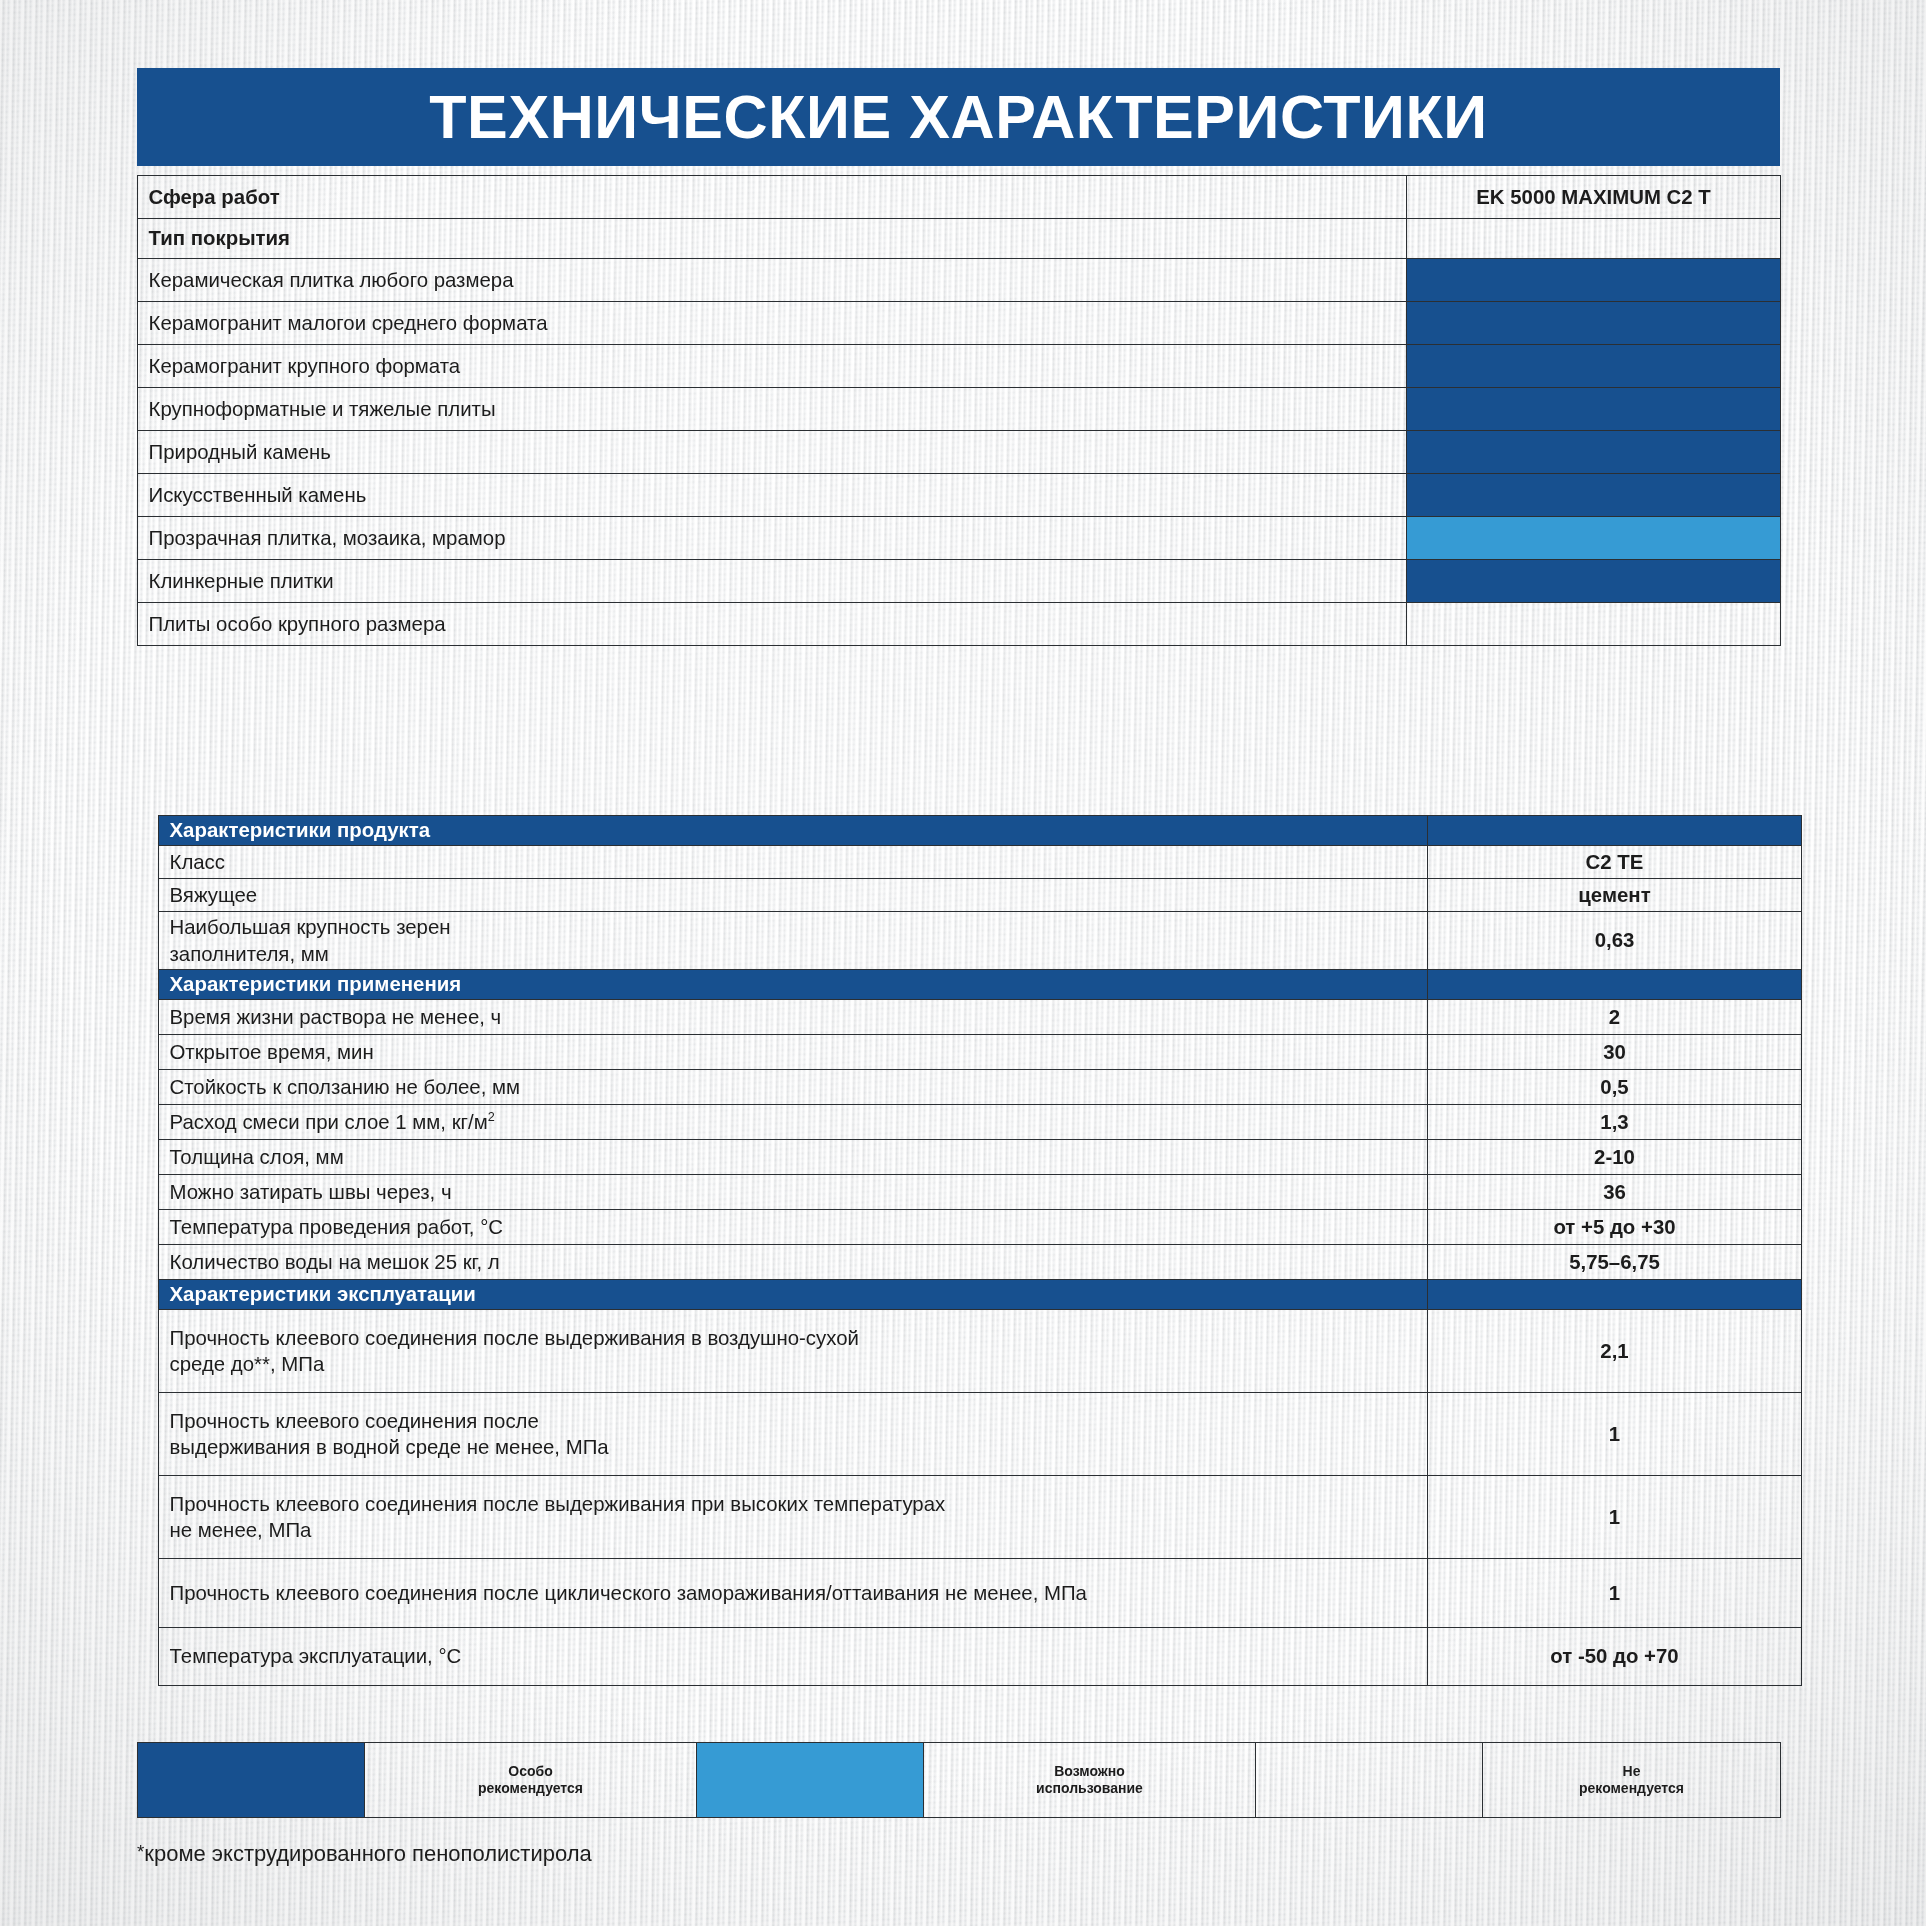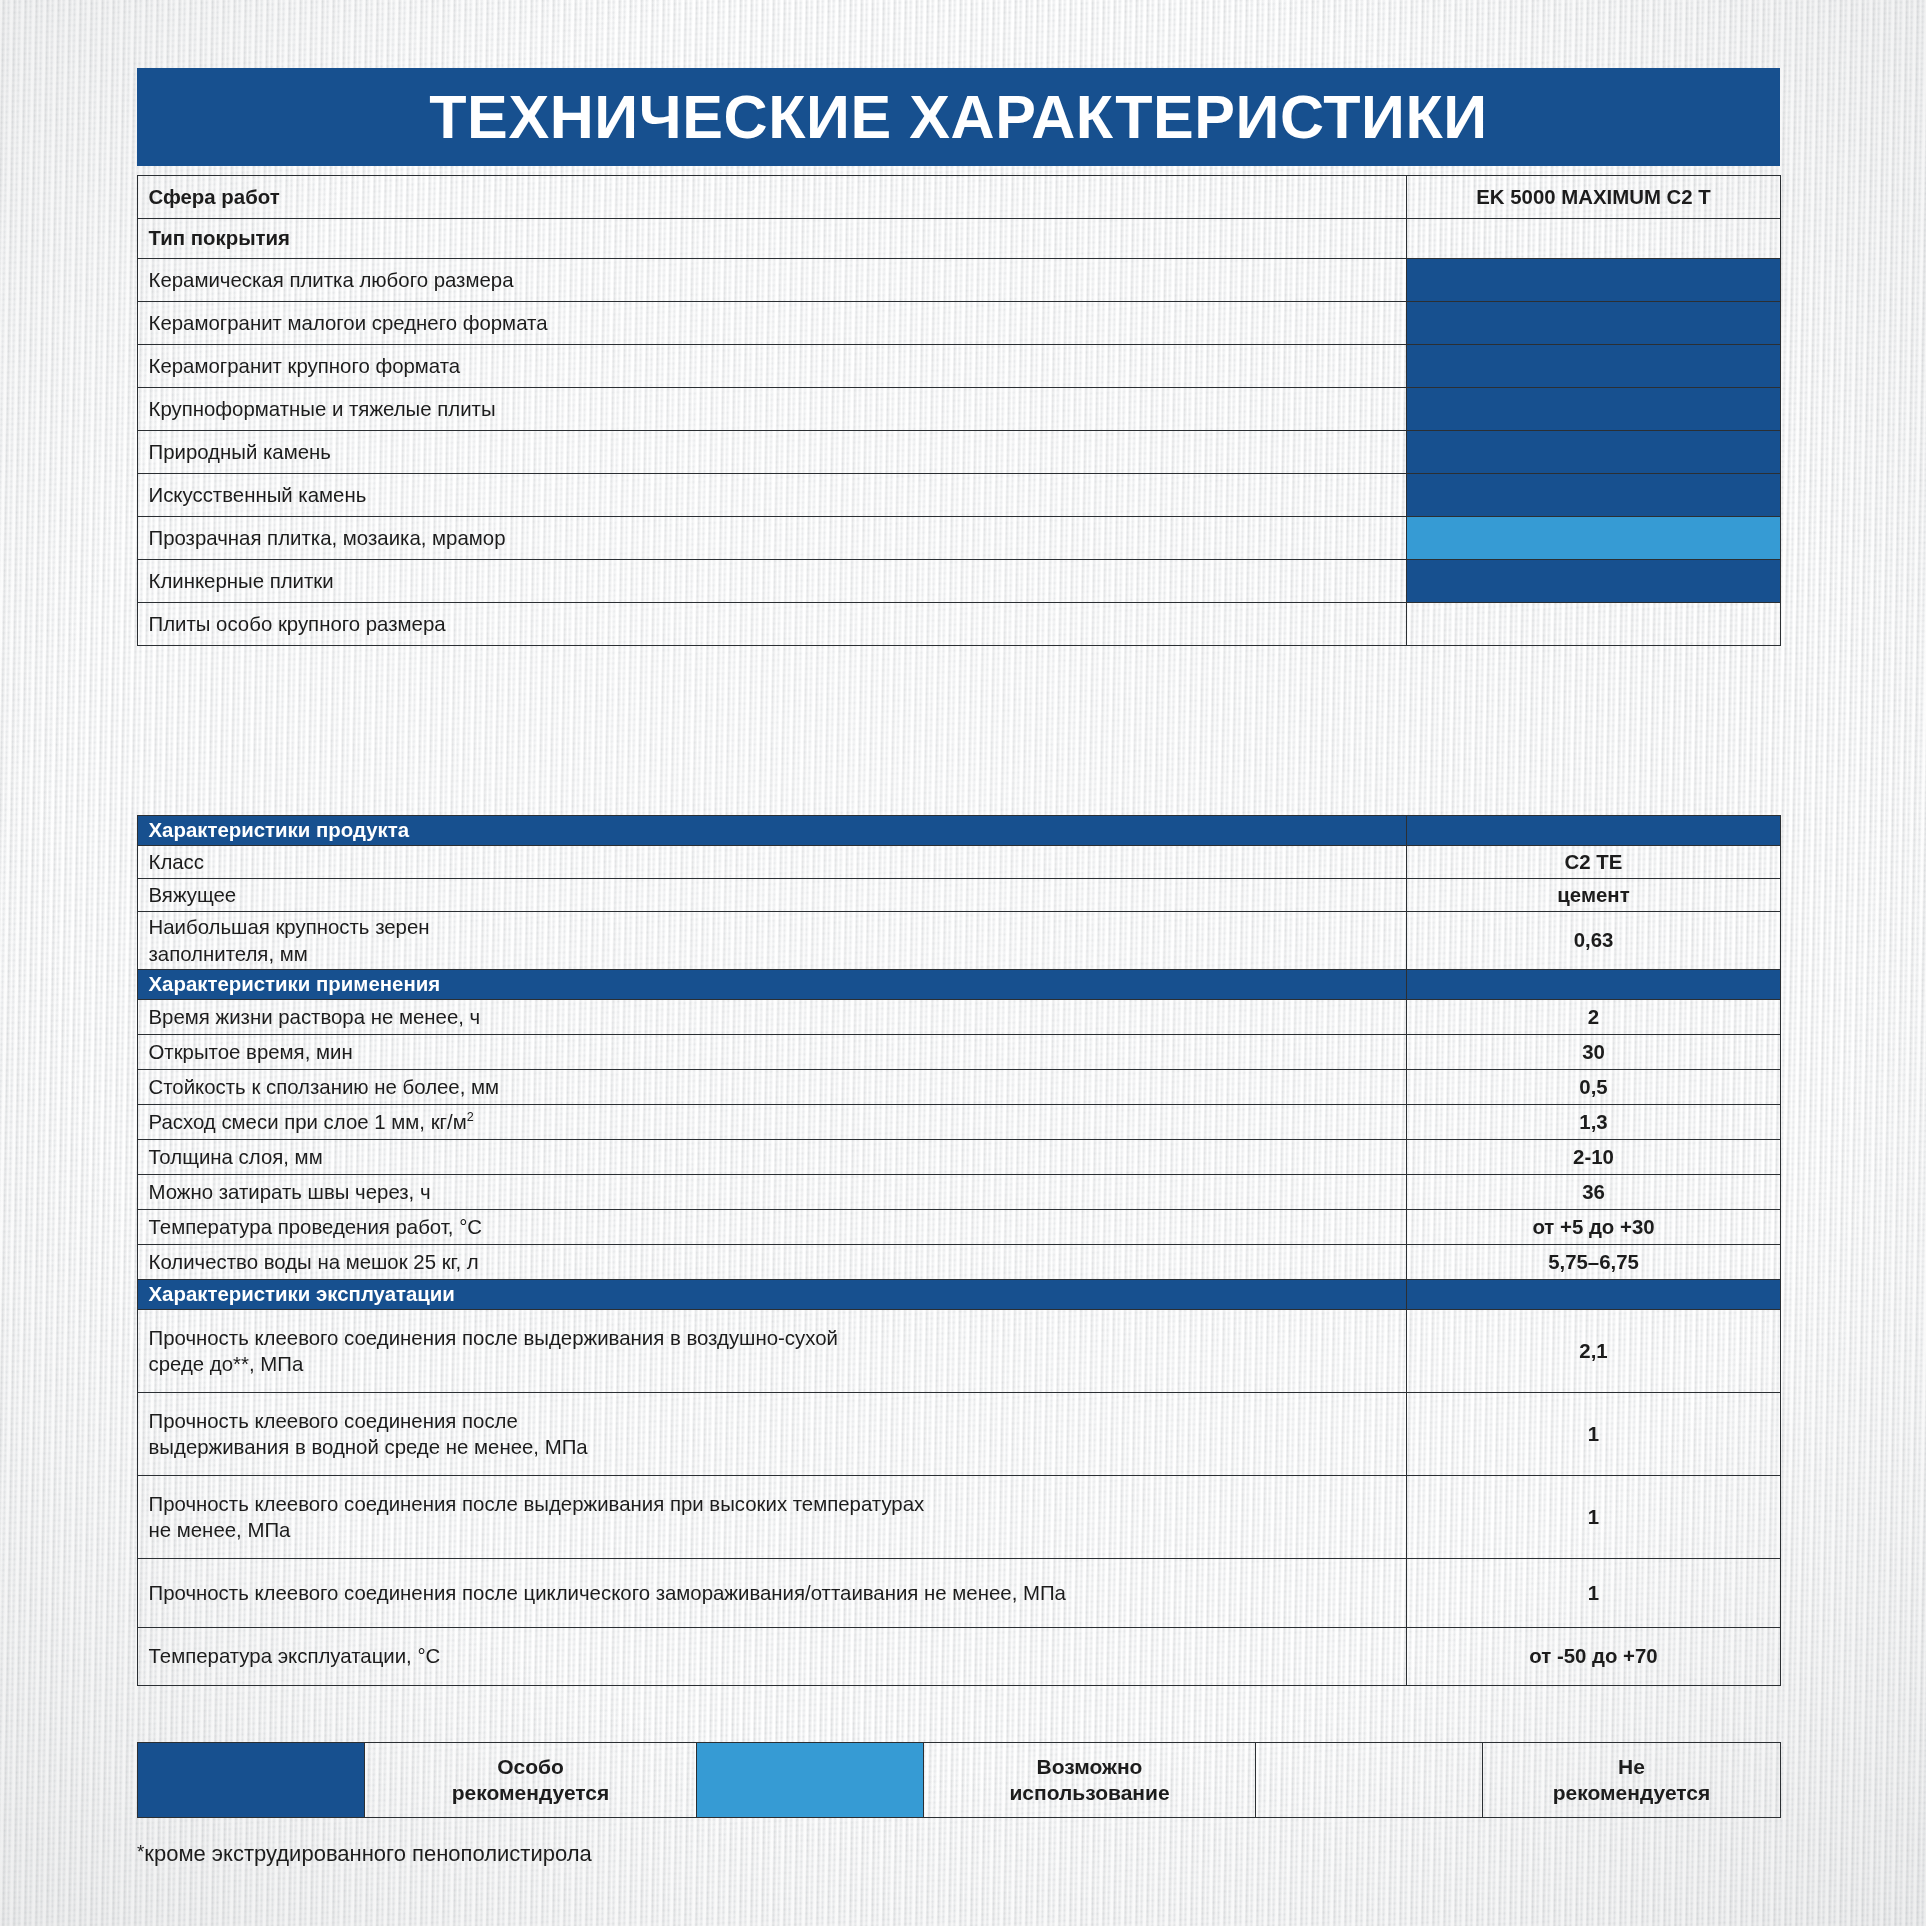--- a/index.html
+++ b/index.html
@@ -100,39 +100,39 @@
     padding-bottom: 1.2px;
   }
 
   
   #table-scope { top: 166px; margin-top: 9px; }
   #table-scope td { height: 40px; }
   #table-scope tr.r-tall td { height: 43px; }
   #table-scope tr.r-double td { height: 61px; }
 
   
-  #table-props { top: 815px; }
+  #table-props { top: 815px; margin-left: 21px; }
 
   sup { font-size: 0.62em; vertical-align: super; line-height: 0; }
 
   
   .legend {
     position: absolute;
     left: 137px;
     top: 1742px;
     width: 1643px;
     border-collapse: collapse;
     table-layout: fixed;
   }
   .legend td {
     border: 1.2px solid #2b2f33;
     height: 75px;
     text-align: center;
     vertical-align: middle;
-    font-size: 21px;
+    font-size: 14px;
     font-weight: bold;
     color: #1c1c1c;
     line-height: 1.24;
     padding: 0 3.5px;
   }
   .legend .sw-blue  { background: #17508F; width: 227px; }
   .legend .sw-light { background: #369BD4; width: 227px; }
   .legend .sw-empty { background: transparent; width: 227px; }
   .legend .lg-text  { width: 314px; }
 

